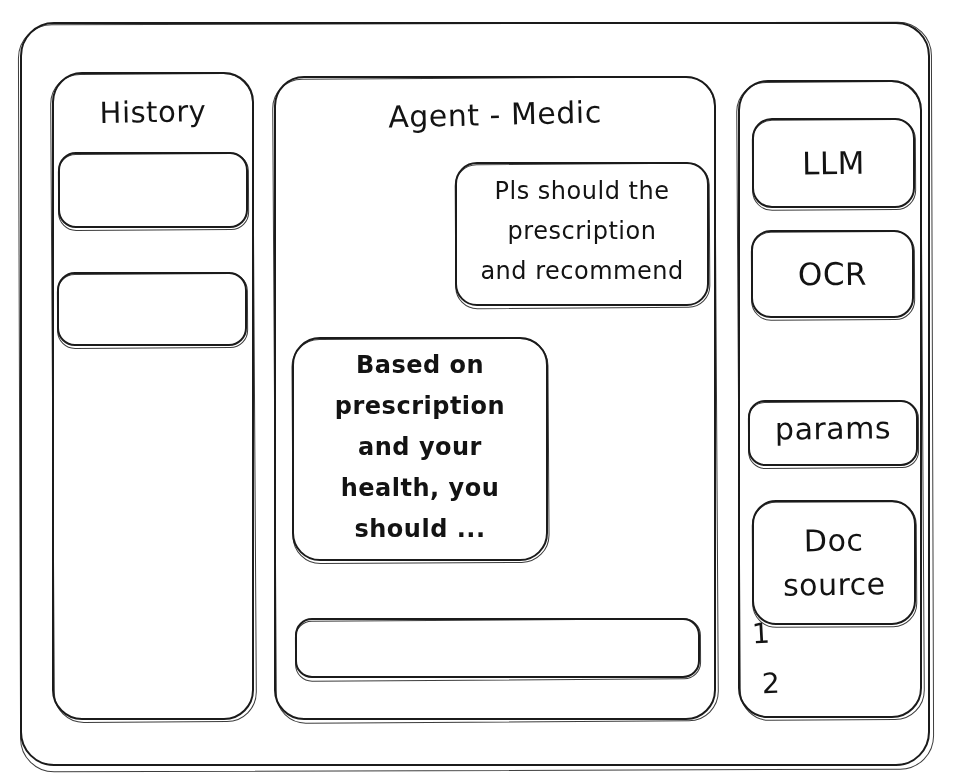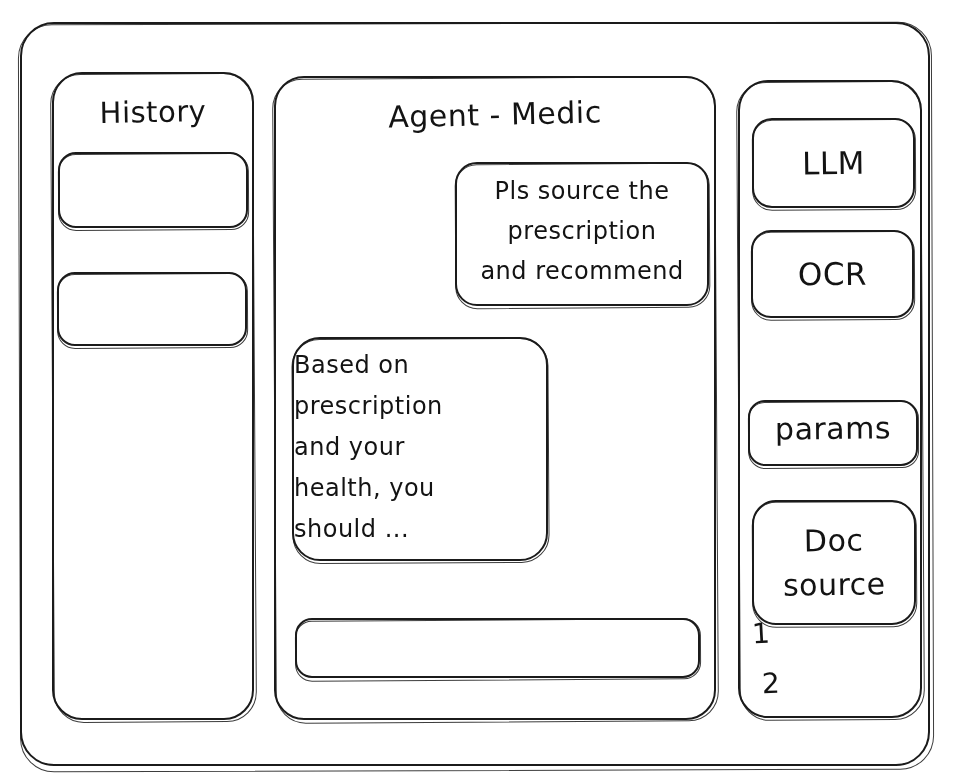--- a/index.html
+++ b/index.html
@@ -55,21 +55,21 @@
   #history-item-2{left:57px;top:272px;width:190px;height:74px;border-radius:18px;}
 
   
   #main-title{left:274px;top:97px;width:442px;text-align:center;font-size:30px;
      transform:rotate(-1.4deg);}
 
   #user-bubble{left:455px;top:162px;width:254px;height:144px;border-radius:22px;}
   #user-bubble-text{left:457px;top:171px;width:250px;text-align:center;font-size:24px;line-height:40px;}
 
   #agent-bubble{left:292px;top:337px;width:256px;height:224px;border-radius:28px;}
-  #agent-bubble-text{left:294px;top:345px;width:252px;text-align:left;font-size:24px;line-height:41px;}
+  #agent-bubble-text{left:294px;top:345px;width:252px;text-align:center;font-size:24px;line-height:41px;font-weight:bold;}
 
   #message-input{left:295px;top:618px;width:405px;height:60px;border-radius:17px;}
 
   
   #tool-llm{left:752px;top:118px;width:163px;height:90px;border-radius:20px;}
   #tool-llm-label{left:752px;top:145px;width:163px;text-align:center;font-size:31px;transform:rotate(-0.8deg);}
   #tool-ocr{left:751px;top:230px;width:163px;height:88px;border-radius:20px;}
   #tool-ocr-label{left:751px;top:256px;width:163px;text-align:center;font-size:31px;transform:rotate(-0.5deg);}
 
   #tool-params{left:748px;top:400px;width:170px;height:66px;border-radius:17px;}
@@ -88,21 +88,21 @@
 
 <div class="sk-box" id="history-panel"></div>
 <div class="label" id="history-title">History</div>
 <div class="sk-box thin" id="history-item-1"></div>
 <div class="sk-box thin" id="history-item-2"></div>
 
 <div class="sk-box" id="main-panel"></div>
 <div class="label" id="main-title">Agent - Medic</div>
 
 <div class="sk-box" id="user-bubble"></div>
-<div class="label" id="user-bubble-text">Pls source the
+<div class="label" id="user-bubble-text">Pls should the
 prescription
 and recommend</div>
 
 <div class="sk-box" id="agent-bubble"></div>
 <div class="label" id="agent-bubble-text">Based on
 prescription
 and your
 health, you
 should ...</div>
 

